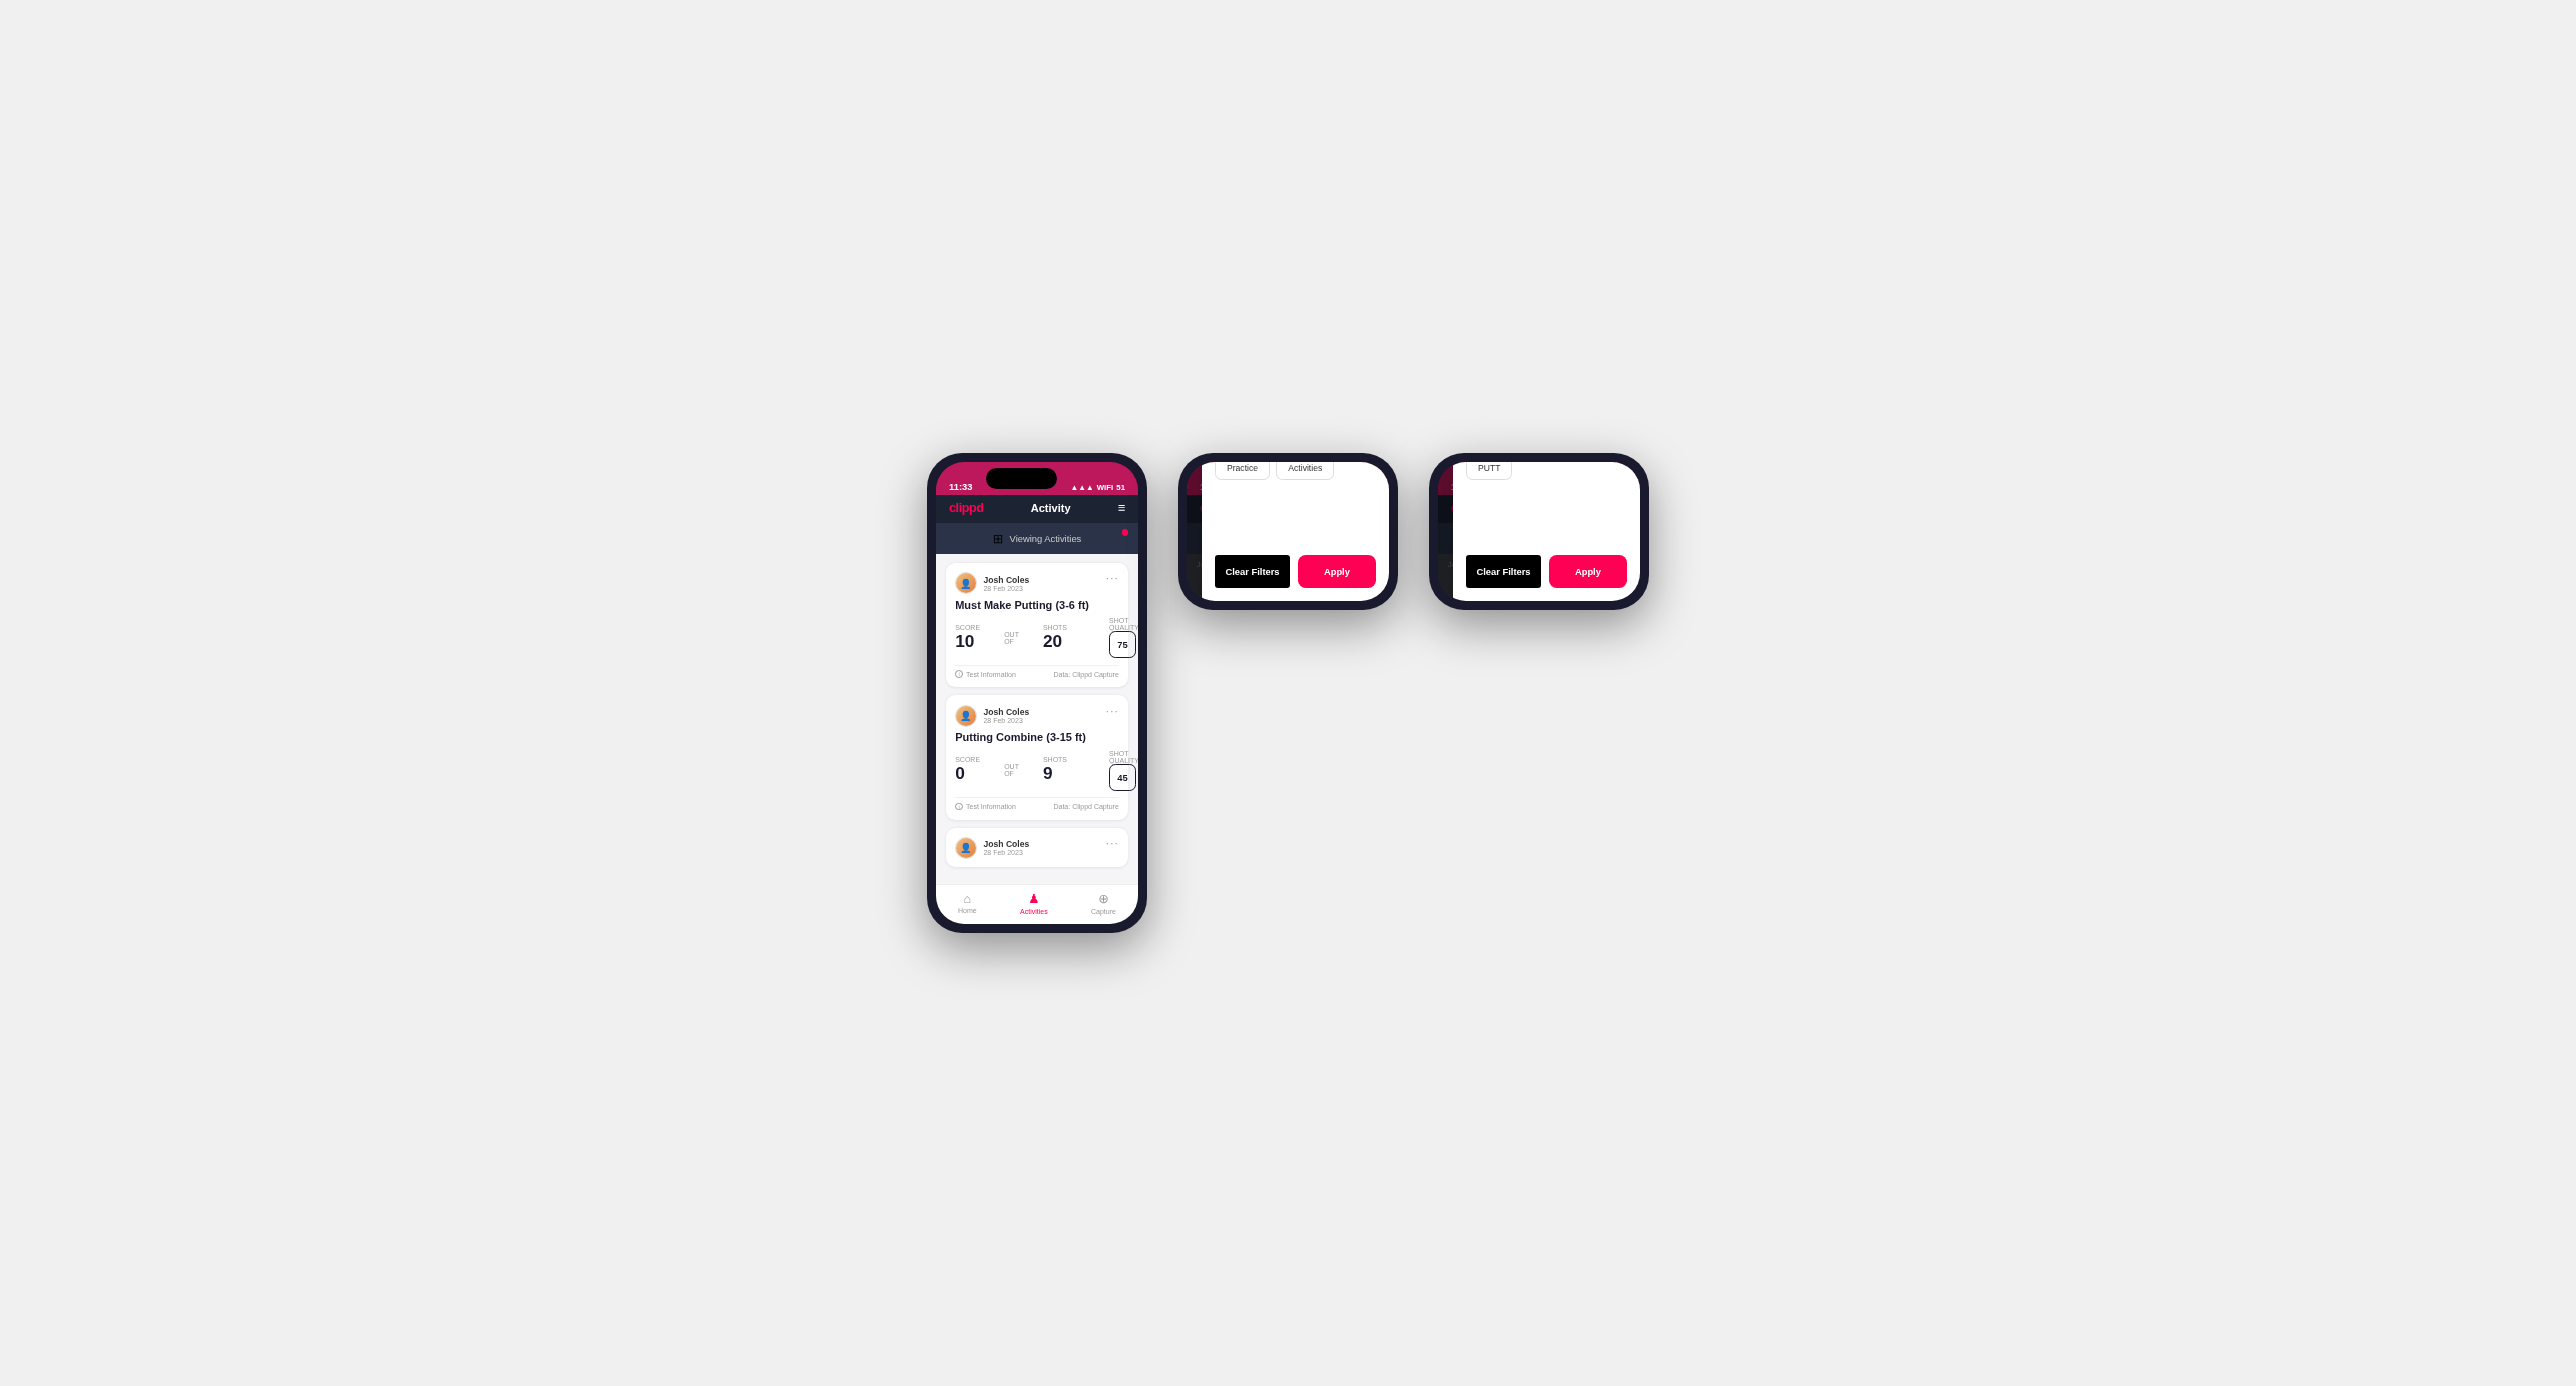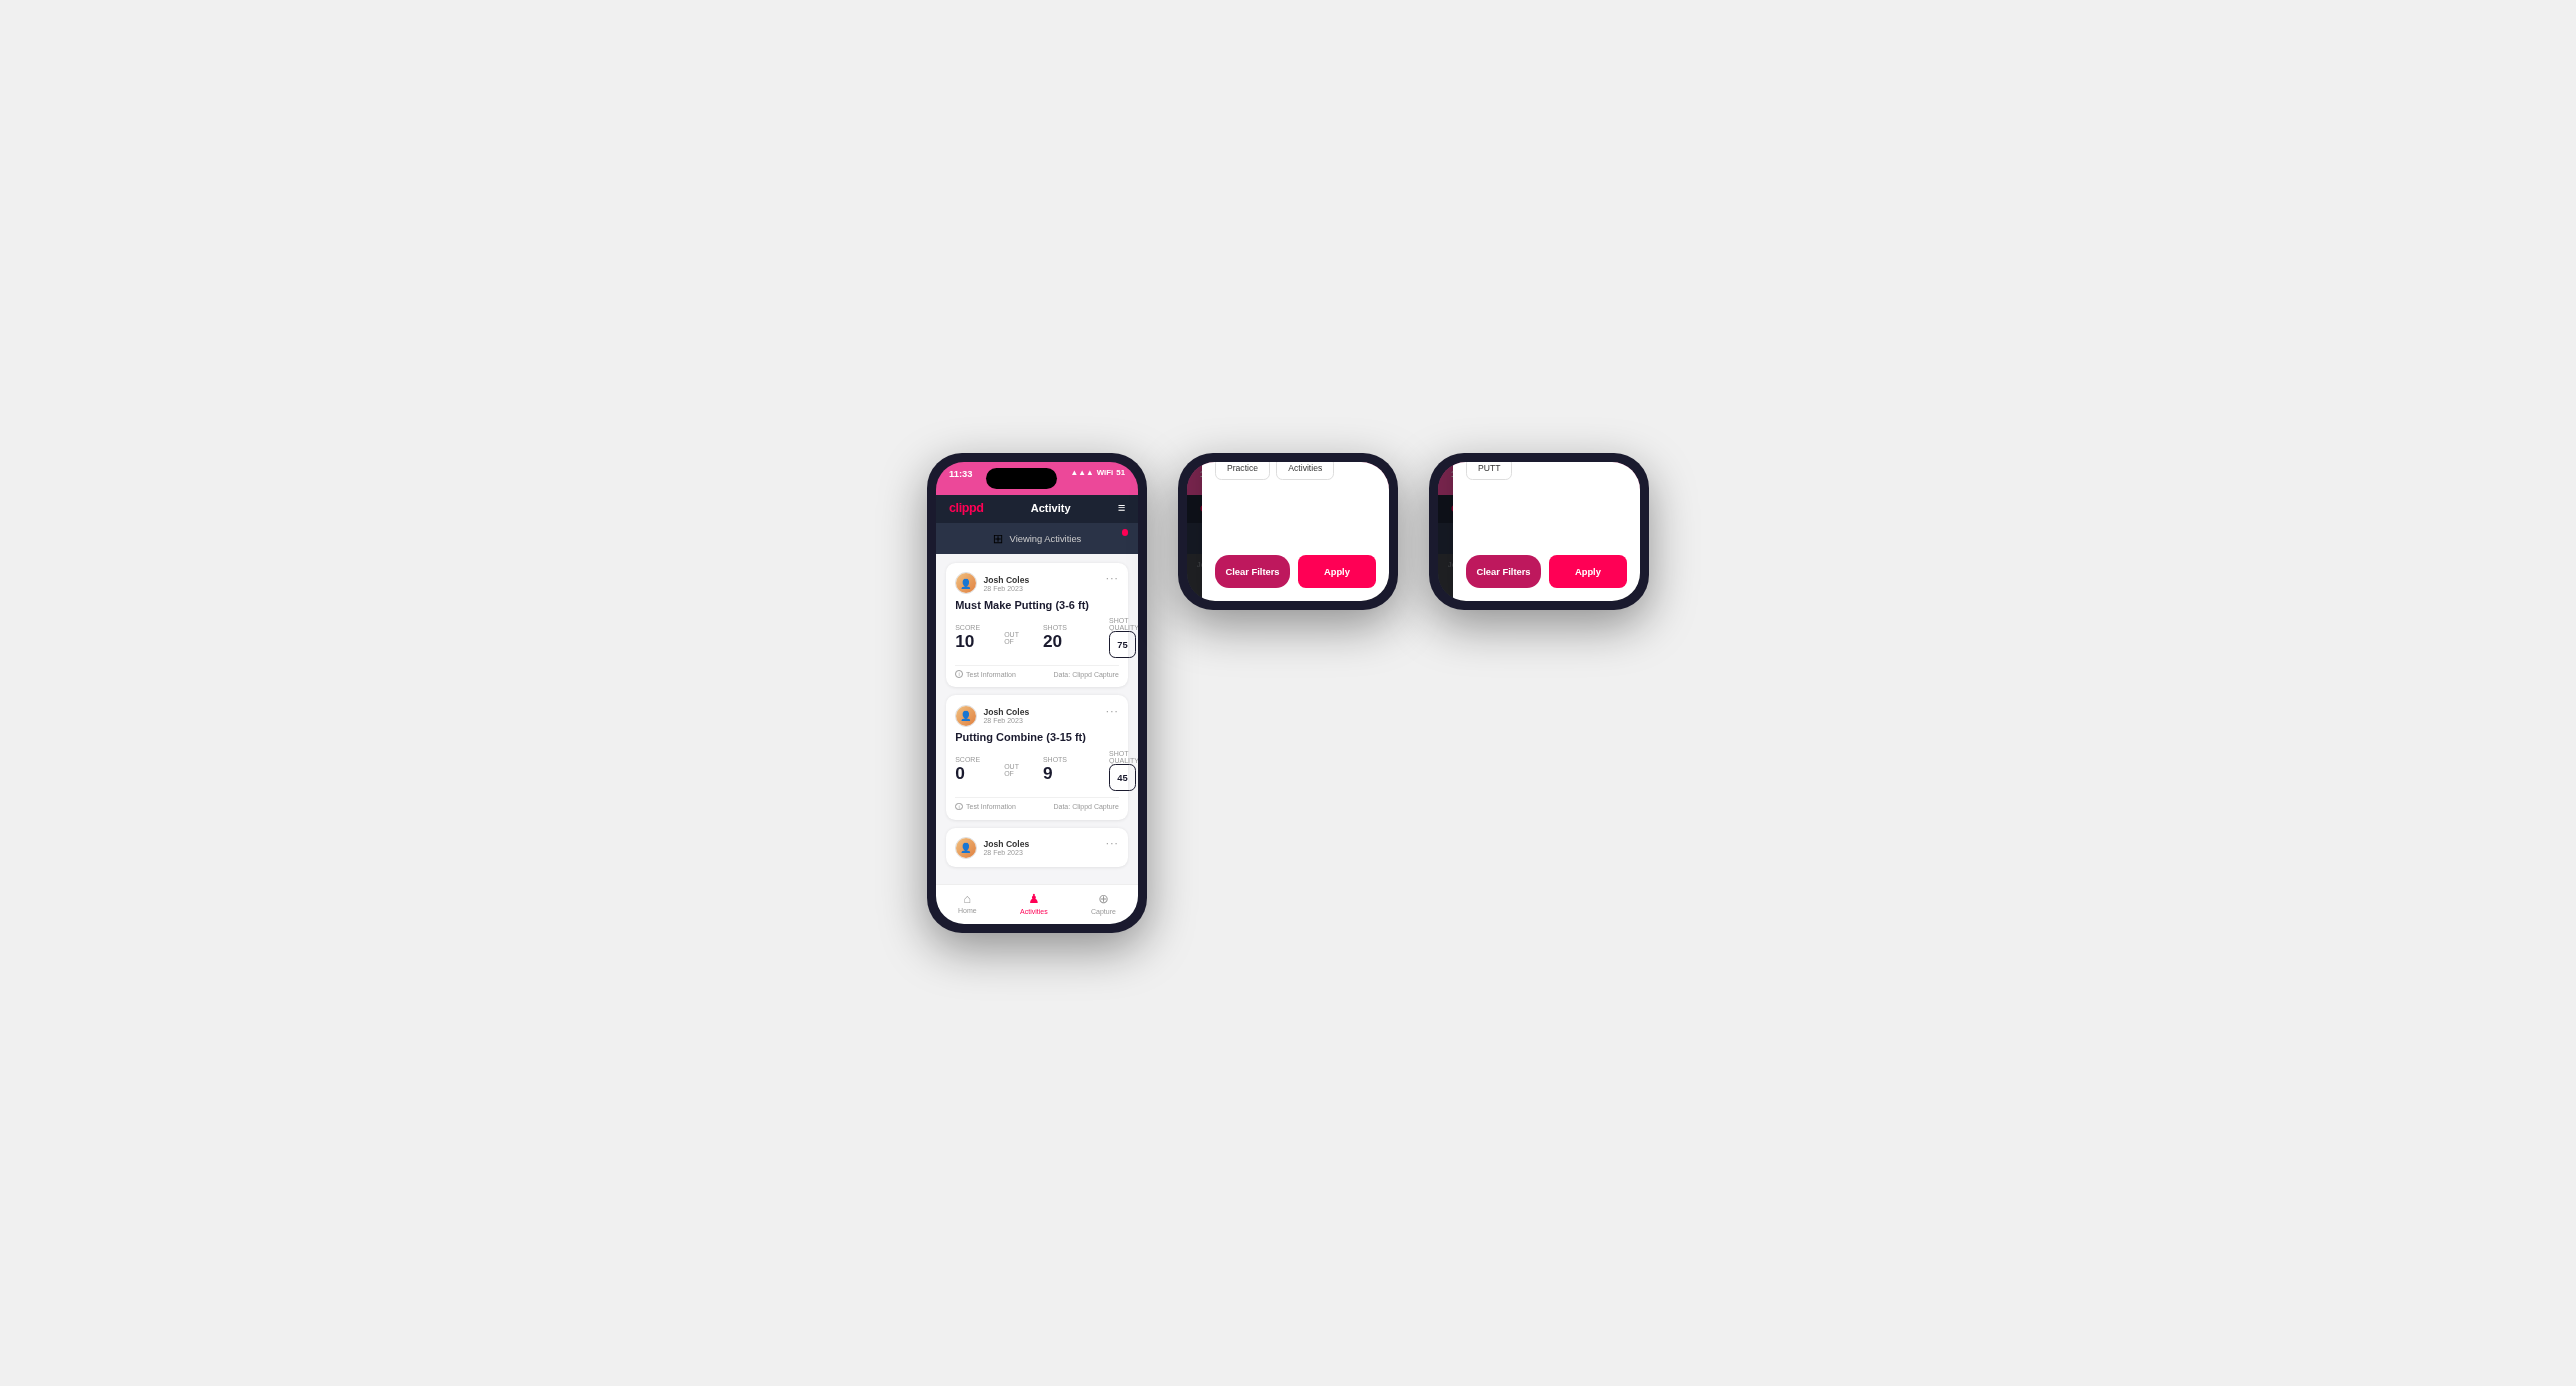--- a/index.html
+++ b/index.html
@@ -30,24 +30,24 @@
     }
     .phone-inner {
       background: #1c2333;
       border-radius: 28px;
       overflow: hidden;
       position: relative;
     }
 
     
     .status-bar {
-      background: #ec4899;
+      background: #be185d;
       display: flex;
       justify-content: space-between;
-      align-items: flex-start;
+      align-items: flex-end;
       padding: 6.3px 12.6px 3.1px;
       color: white;
       font-size: 8.6px;
       font-weight: 600;
     }
     .status-time { font-size: 9.4px; font-weight: 700; }
     .status-icons { display: flex; align-items: center; gap: 3.1px; font-size: 7.8px; }
 
     
     .dynamic-island {
@@ -286,23 +286,23 @@
     }
 
     .modal-footer {
       display: flex;
       gap: 7.8px;
       margin-top: 15.7px;
     }
     .btn-clear {
       flex: 1;
       padding: 9.4px;
-      border-radius: 14px;
+      border-radius: 3px;
       border: none;
-      background: #be185d;
+      background: #000000;
       color: white;
       font-size: 9.4px;
       font-weight: 600;
       cursor: pointer;
     }
     .btn-apply {
       flex: 1;
       padding: 11px;
       border-radius: 7.8px;
       border: none;

